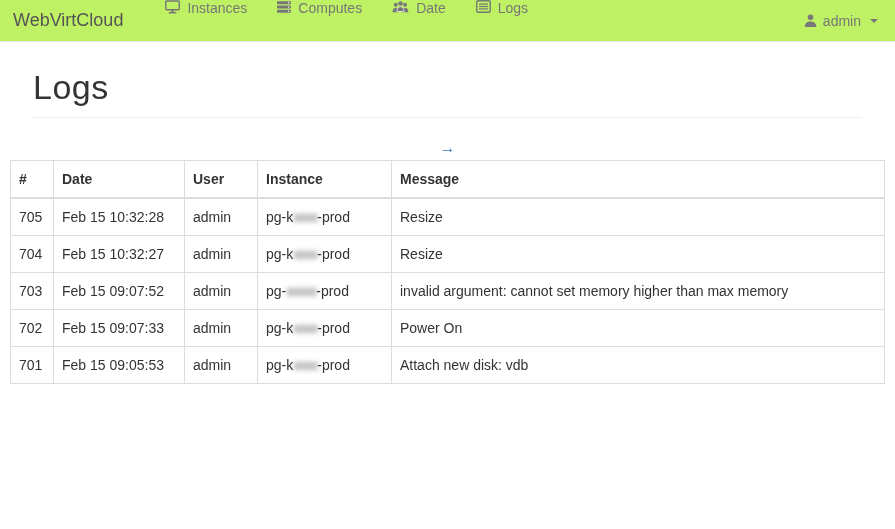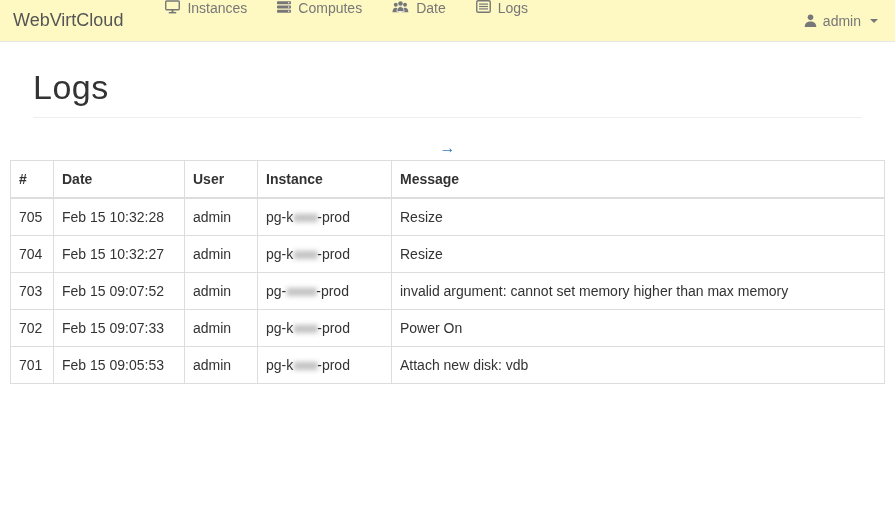--- a/index.html
+++ b/index.html
@@ -5,21 +5,21 @@
   * { box-sizing: border-box; }
   html, body { margin: 0; padding: 0; }
   body {
     width: 895px; height: 529px; overflow: hidden;
     background: #fff;
     font-family: "Liberation Sans", sans-serif;
     color: #333;
   }
   
   .navbar {
-    height: 42px; background: #fef9c3;
+    height: 42px; background: #bef264;
     border-bottom: 1px solid #e7e7e7;
     display: flex; align-items: center;
   }
   .brand {
     font-size: 18px; color: #555; text-decoration: none;
     padding: 0 15px 0 13px; line-height: 41px; white-space: nowrap;
   }
   .nav { display: flex; list-style: none; margin: 0 0 0 12px; padding: 0; height: 41px; }
   .nav li { height: 41px; }
   .nav a {

